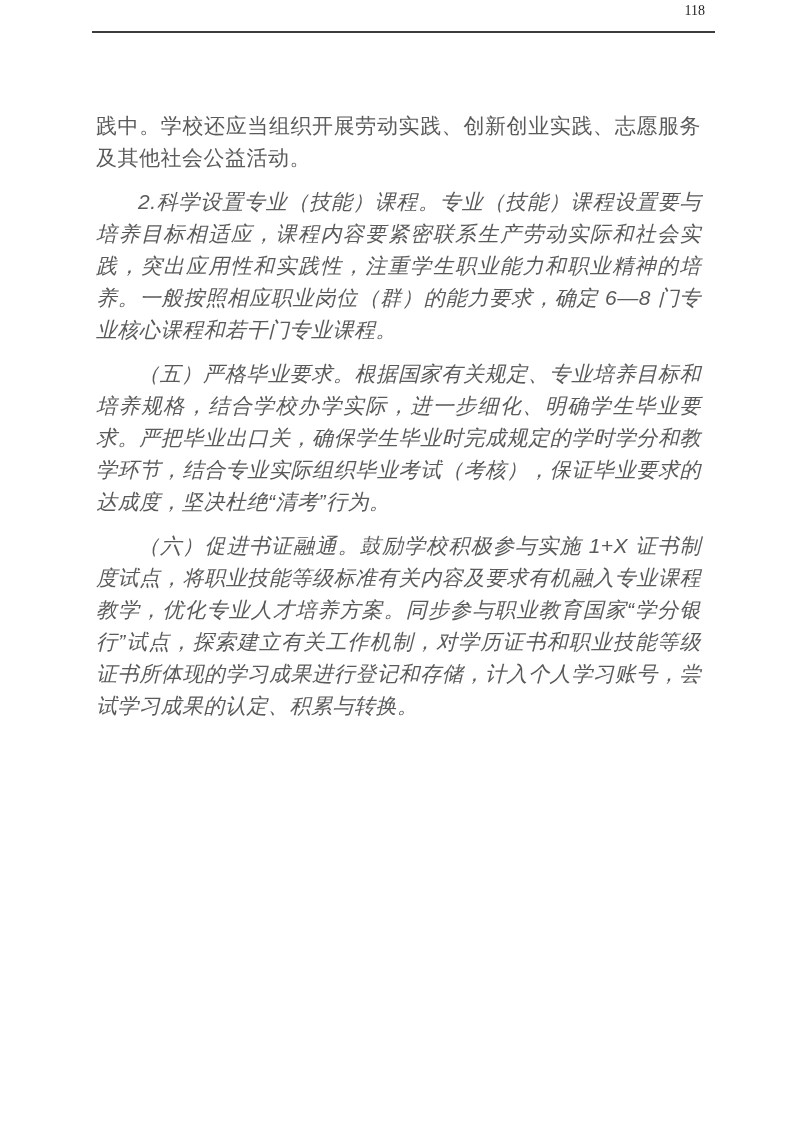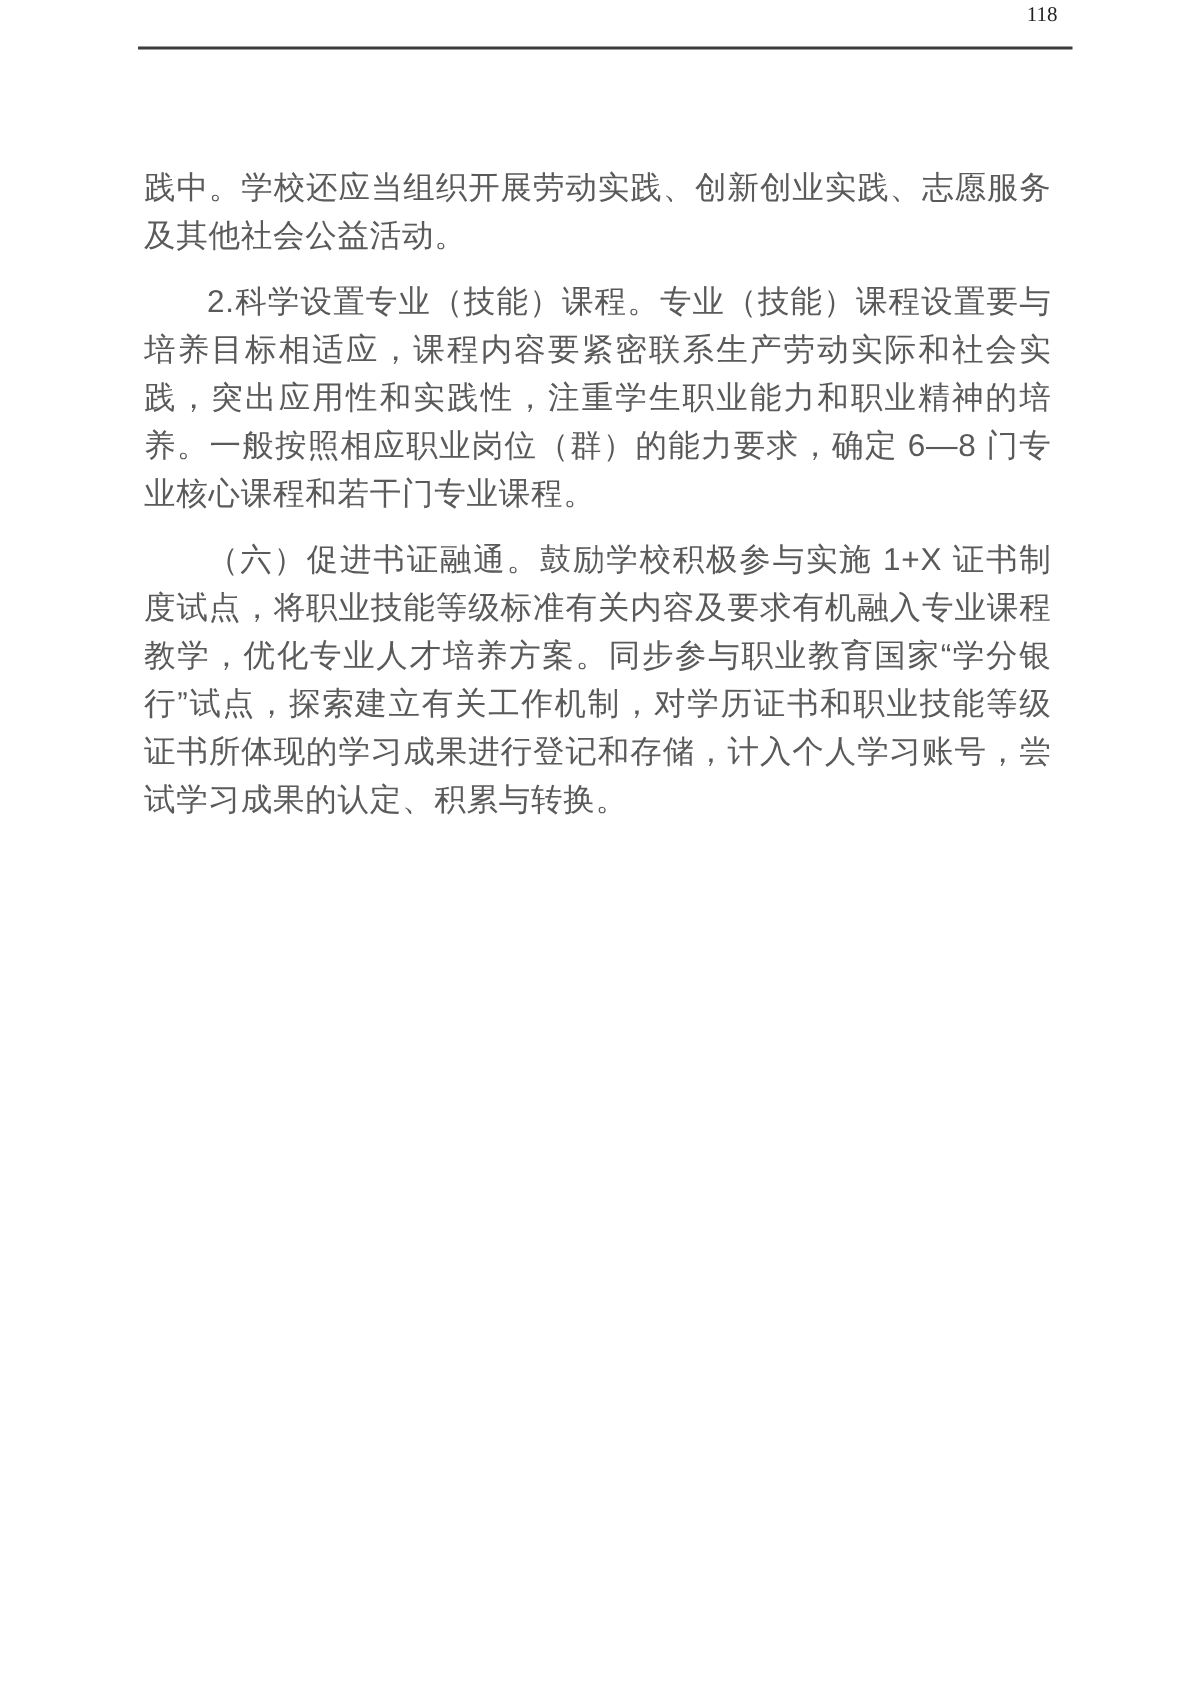--- a/index.html
+++ b/index.html
@@ -41,27 +41,29 @@
     color: #5a5a5a;
     text-align: justify;
     letter-spacing: 0.5px;
   }
   .para {
     margin: 12px;
     padding: 0;
   }
   .para.indent {
     text-indent: 2em;
+    font-style: italic;
   }
 </style>
 </head>
 <body>
 
 <div class="page">
   <div class="page-number">118</div>
   <div class="header-rule"></div>
   <div class="doc-body">
     <p class="para">践中。学校还应当组织开展劳动实践、创新创业实践、志愿服务及其他社会公益活动。</p>
     <p class="para indent">2.科学设置专业（技能）课程。专业（技能）课程设置要与培养目标相适应，课程内容要紧密联系生产劳动实际和社会实践，突出应用性和实践性，注重学生职业能力和职业精神的培养。一般按照相应职业岗位（群）的能力要求，确定 6—8 门专业核心课程和若干门专业课程。</p>
+    <p class="para indent">（五）严格毕业要求。根据国家有关规定、专业培养目标和培养规格，结合学校办学实际，进一步细化、明确学生毕业要求。严把毕业出口关，确保学生毕业时完成规定的学时学分和教学环节，结合专业实际组织毕业考试（考核），保证毕业要求的达成度，坚决杜绝“清考”行为。</p>
     <p class="para indent">（六）促进书证融通。鼓励学校积极参与实施 1+X 证书制度试点，将职业技能等级标准有关内容及要求有机融入专业课程教学，优化专业人才培养方案。同步参与职业教育国家“学分银行”试点，探索建立有关工作机制，对学历证书和职业技能等级证书所体现的学习成果进行登记和存储，计入个人学习账号，尝试学习成果的认定、积累与转换。</p>
 
   </div>
 </div>
 
 </body></html>

